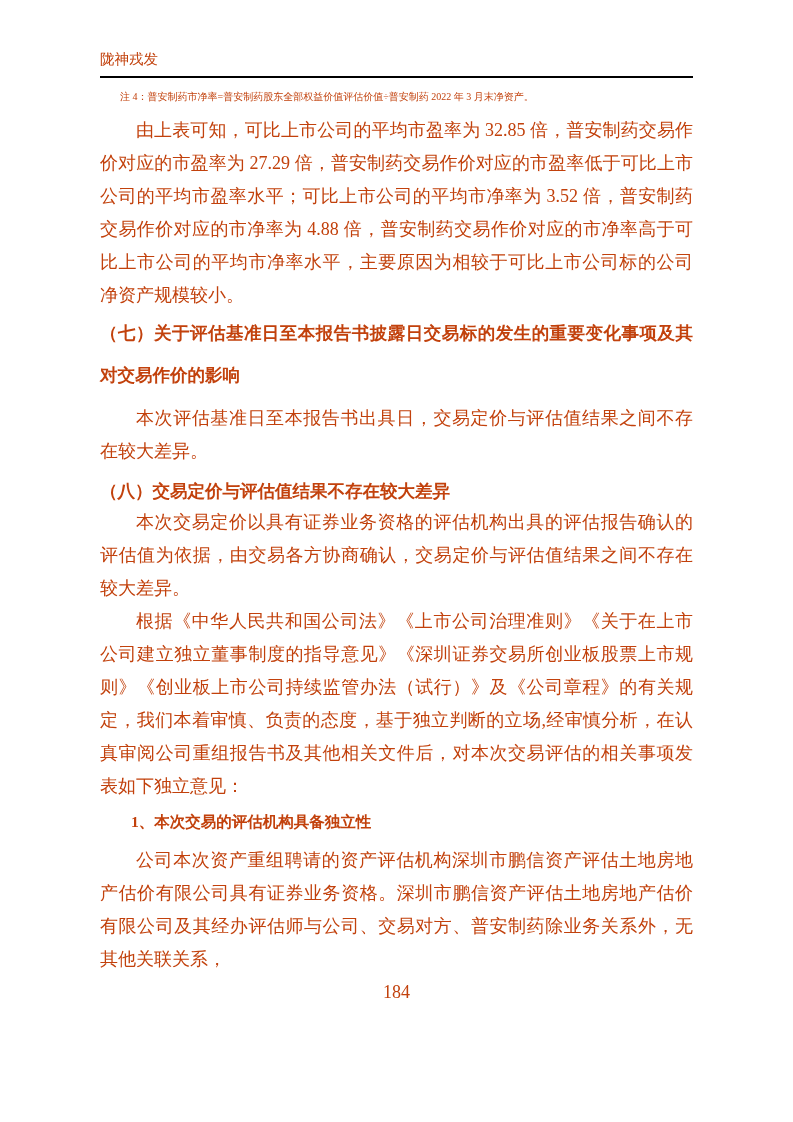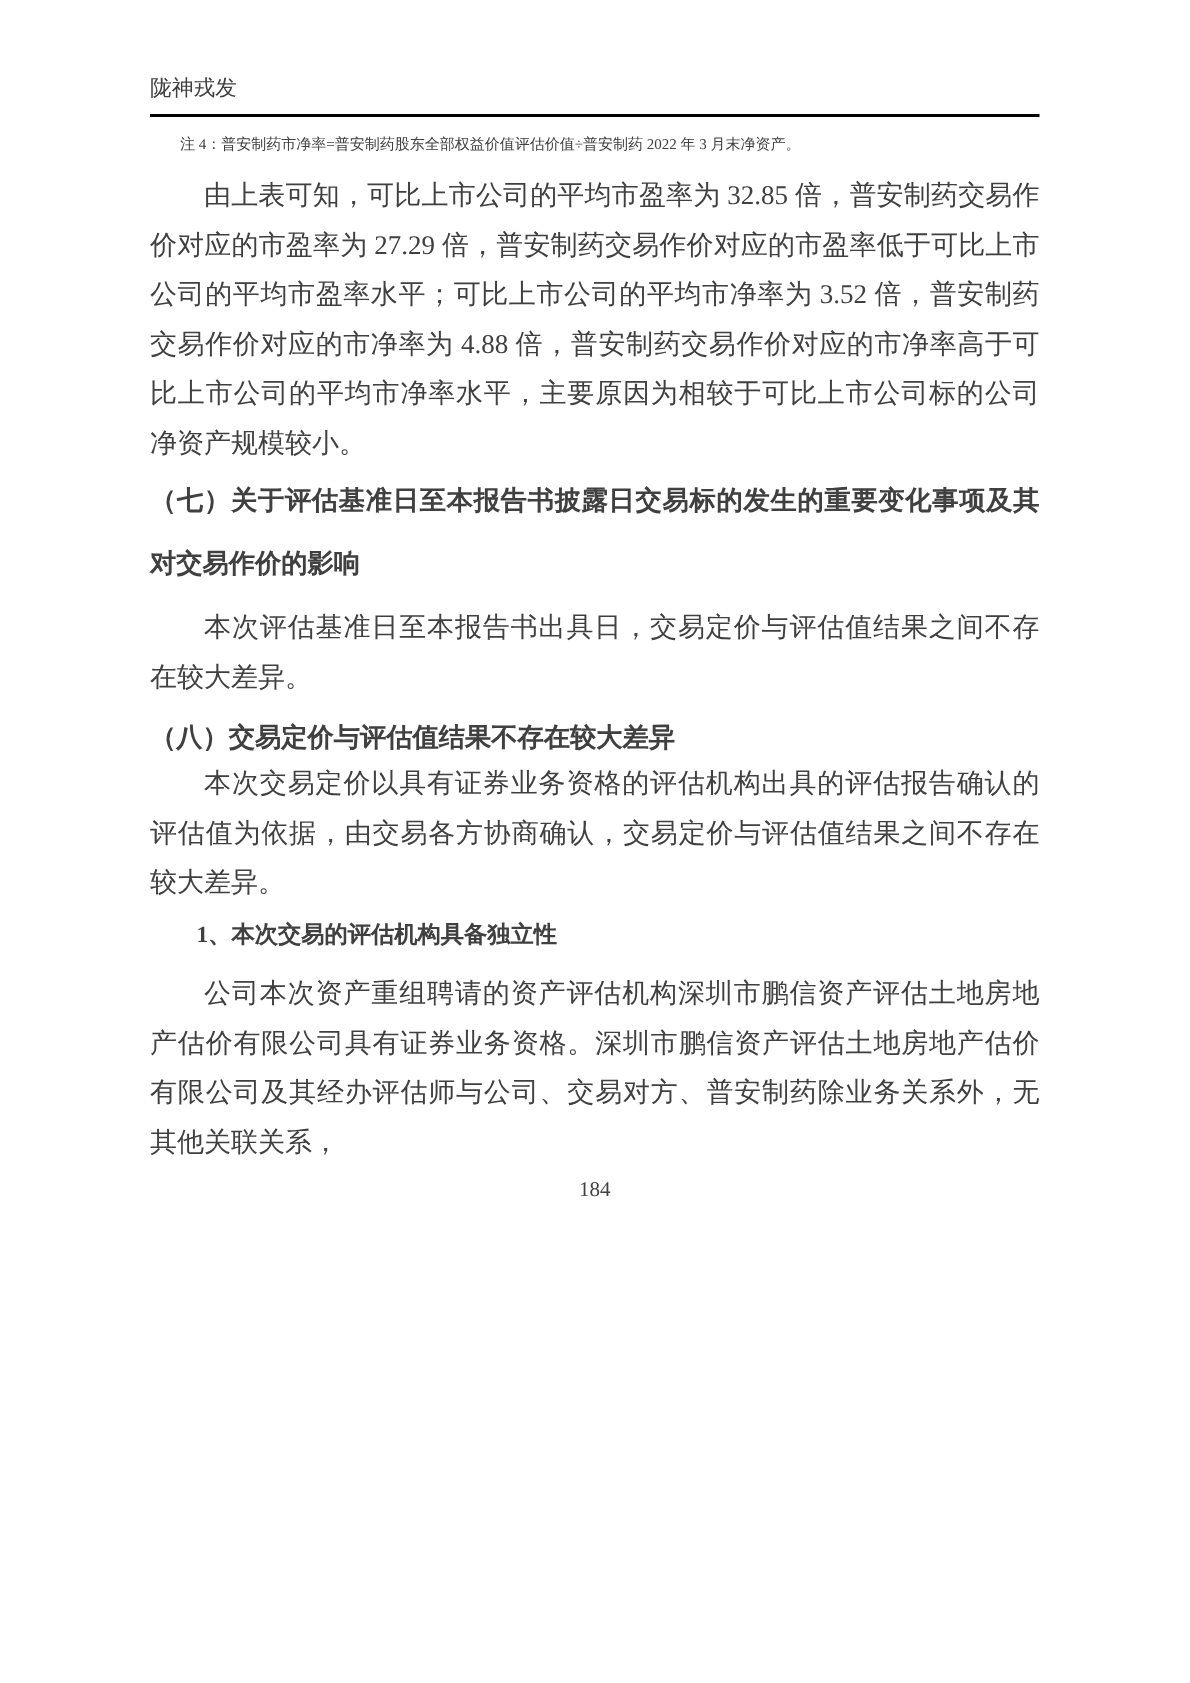--- a/index.html
+++ b/index.html
@@ -7,21 +7,21 @@
     padding: 0;
     background: #ffffff;
   }
   .page {
     position: relative;
     width: 793px;
     height: 1084px;
     box-sizing: border-box;
     padding: 48px 100px 0 100px;
     background: #ffffff;
-    color: #404040;
+    color: #c2410c;
     font-family: "Liberation Serif", "DejaVu Serif", serif;
     overflow: hidden;
   }
   .header {
     display: flex;
     justify-content: space-between;
     align-items: flex-end;
     font-size: 14.5px;
     line-height: 22px;
     padding-bottom: 6px;
@@ -75,21 +75,21 @@
     margin-top: 2px;
     font-size: 15.5px;
     line-height: 33px;
     text-indent: 2em;
     text-align: left;
     font-weight: bold;
   }
   .footer {
     margin-top: 6px;
     text-align: center;
-    font-size: 14px;
+    font-size: 18px;
     line-height: 20px;
   }
 </style>
 </head>
 <body>
 
 <div class="page">
 
   <div class="header">
     <span class="company">陇神戎发</span>
@@ -101,20 +101,21 @@
 
   <div class="heading-l2">（七）关于评估基准日至本报告书披露日交易标的发生的重要变化事项及其对交易作价的影响</div>
 
   <div class="para b-para-7">本次评估基准日至本报告书出具日，交易定价与评估值结果之间不存在较大差异。</div>
 
   <div class="heading-l2 b-heading-8">（八）交易定价与评估值结果不存在较大差异</div>
 
   <div class="para b-para-8">本次交易定价以具有证券业务资格的评估机构出具的评估报告确认的评估值为依据，由交易各方协商确认，交易定价与评估值结果之间不存在较大差异。</div>
 
 
+  <div class="para b-para-basis">根据《中华人民共和国公司法》《上市公司治理准则》《关于在上市公司建立独立董事制度的指导意见》《深圳证券交易所创业板股票上市规则》《创业板上市公司持续监管办法（试行）》及《公司章程》的有关规定，我们本着审慎、负责的态度，基于独立判断的立场,经审慎分析，在认真审阅公司重组报告书及其他相关文件后，对本次交易评估的相关事项发表如下独立意见：</div>
 
   <div class="subheading">1、本次交易的评估机构具备独立性</div>
 
   <div class="para b-para-independence">公司本次资产重组聘请的资产评估机构深圳市鹏信资产评估土地房地产估价有限公司具有证券业务资格。深圳市鹏信资产评估土地房地产估价有限公司及其经办评估师与公司、交易对方、普安制药除业务关系外，无其他关联关系，</div>
 
   <div class="footer">
     <span>184</span>
   </div>
 
 </div>

